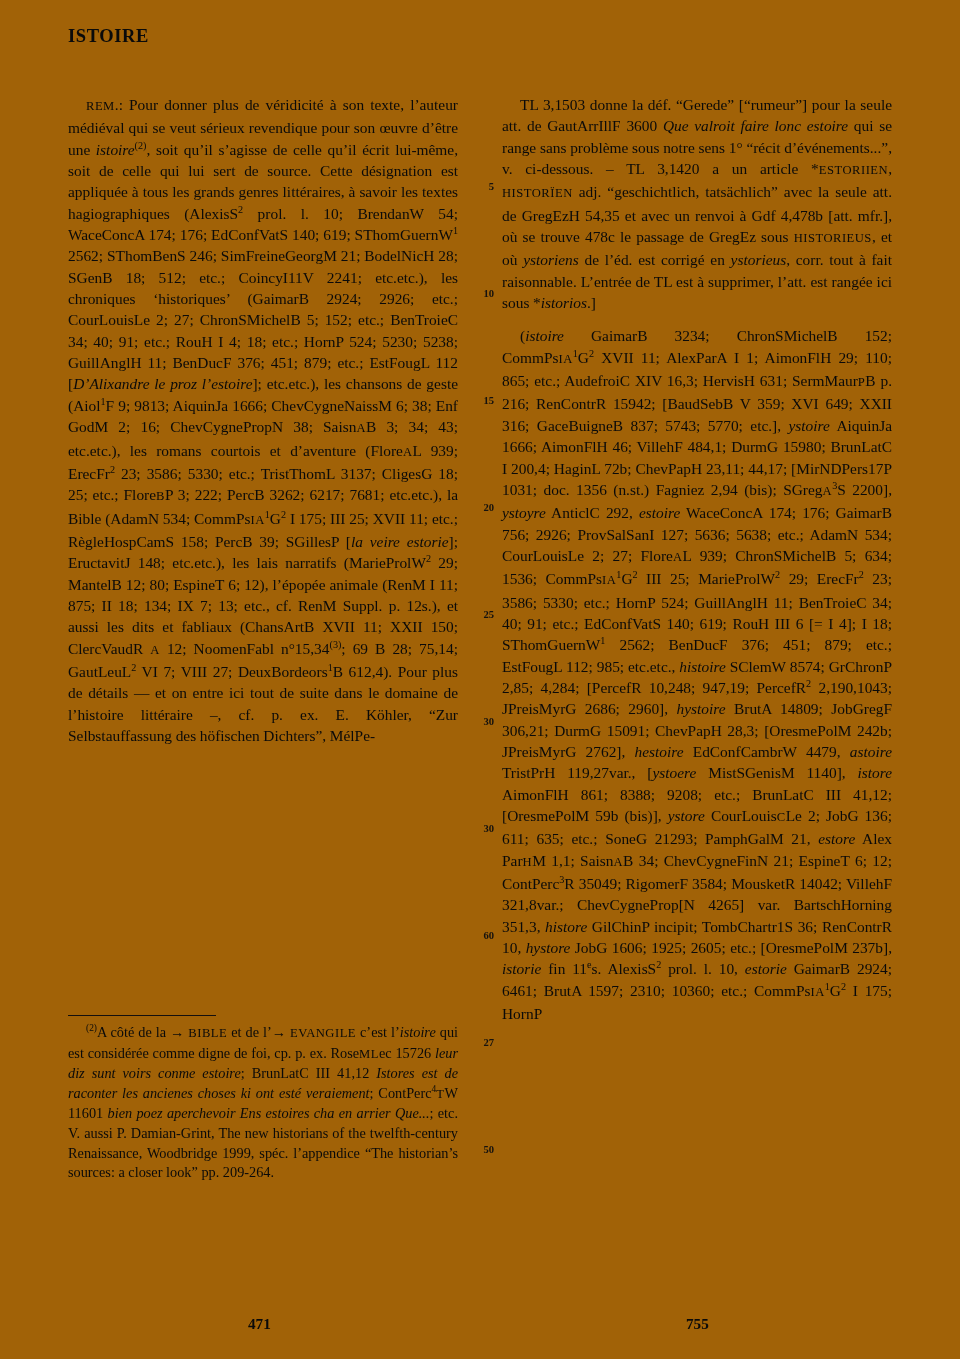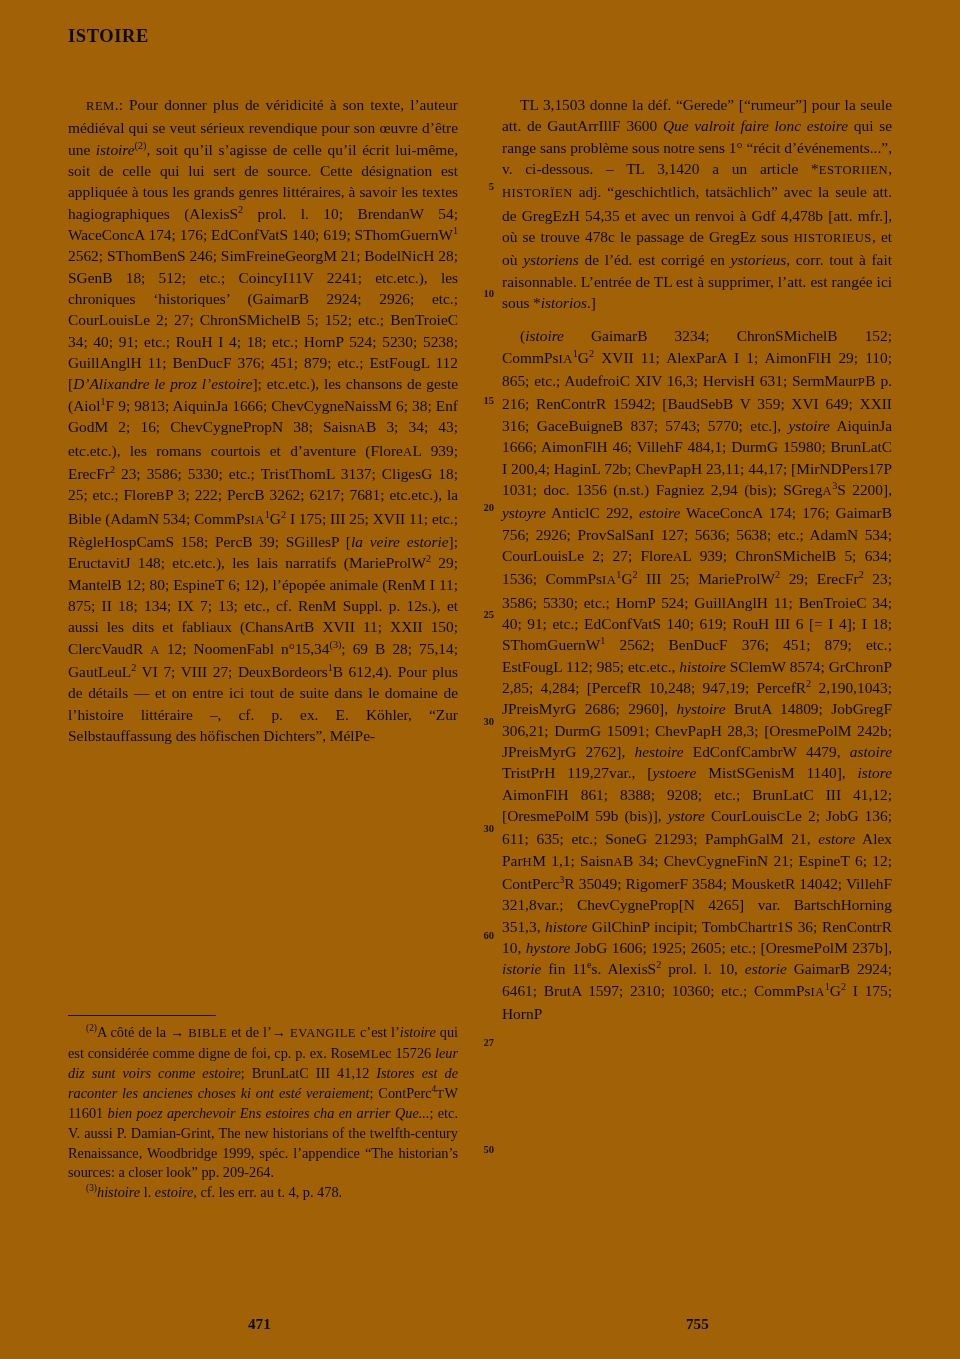--- a/index.html
+++ b/index.html
@@ -144,21 +144,20 @@
       <p class="indent">(<i>istoire</i> GaimarB 3234; ChronSMichelB 152; CommPs<span class="scs">IA</span><sup>1</sup>G<sup>2</sup> XVII 11; AlexParA I 1; Aimon​FlH 29; 110; 865; etc.; AudefroiC XIV 16,3; HervisH 631; SermMaur<span class="scs">P</span>B p. 216; RenContrR 15942; [BaudSebB V 359; XVI 649; XXII 316; GaceBuigneB 837; 5743; 5770; etc.], <i>ystoire</i> AiquinJa 1666; AimonFlH 46; VillehF 484,1; DurmG 15980; BrunLatC I 200,4; HaginL 72b; ChevPapH 23,11; 44,17; [MirNDPers17P 1031; doc. 1356 (n.st.) Fagniez 2,94 (bis); SGreg<span class="scs">A</span><sup>3</sup>S 2200], <i>ystoyre</i> AnticlC 292, <i>estoire</i> WaceConcA 174; 176; GaimarB 756; 2926; ProvSalSanI 127; 5636; 5638; etc.; AdamN 534; CourLouisLe 2; 27; Flore<span class="scs">A</span>L 939; ChronSMichelB 5; 634; 1536; CommPs<span class="scs">IA</span><sup>1</sup>G<sup>2</sup> III 25; MarieProlW<sup>2</sup> 29; ErecFr<sup>2</sup> 23; 3586; 5330; etc.; HornP 524; GuillAnglH 11; BenTroieC 34; 40; 91; etc.; EdConfVatS 140; 619; RouH III 6 [= I 4]; I 18; SThomGuernW<sup>1</sup> 2562; BenDucF 376; 451; 879; etc.; EstFougL 112; 985; etc.etc., <i>histoire</i> SClemW 8574; GrChronP 2,85; 4,284; [PercefR 10,248; 947,19; PercefR<sup>2</sup> 2,190,1043; JPreisMyrG 2686; 2960], <i>hystoire</i> BrutA 14809; JobGregF 306,21; DurmG 15091; ChevPapH 28,3; [OresmePolM 242b; JPreis​MyrG 2762], <i>hestoire</i> EdConfCambrW 4479, <i>as​toire</i> TristPrH 119,27var., [<i>ystoere</i> MistSGenisM 1140], <i>istore</i> AimonFlH 861; 8388; 9208; etc.; BrunLatC III 41,12; [OresmePolM 59b (bis)], <i>ystore</i> CourLouis<span class="scs">C</span>Le 2; JobG 136; 611; 635; etc.; SoneG 21293; PamphGalM 21, <i>estore</i> Alex​Par<span class="scs">H</span>M 1,1; Saisn<span class="scs">A</span>B 34; ChevCygneFinN 21; Es​pineT 6; 12; ContPerc<sup>3</sup>R 35049; RigomerF 3584; MousketR 14042; VillehF 321,8var.; ChevCygne​Prop[N 4265] var. BartschHorning 351,3, <i>histore</i> GilChinP incipit; TombChartr1S 36; RenContrR 10, <i>hystore</i> JobG 1606; 1925; 2605; etc.; [Ores​mePolM 237b], <i>istorie</i> fin 11<sup>e</sup>s. AlexisS<sup>2</sup> prol. l. 10, <i>estorie</i> GaimarB 2924; 6461; BrutA 1597; 2310; 10360; etc.; CommPs<span class="scs">IA</span><sup>1</sup>G<sup>2</sup> I 175; HornP</p>
 
     </div>
   </div>
 
   <div class="footnotes">
     <div class="fn-rule"></div>
 
     <p><sup>(2)</sup>A côté de la → <span class="scs">BIBLE</span> et de l’→ <span class="scs">EVAN​GILE</span> c’est l’<i>istoire</i> qui est considérée comme digne de foi, cp. p. ex. Rose<span class="scs">ML</span>ec 15726 <i>leur diz sunt voirs conme estoire</i>; BrunLatC III 41,12 <i>Is​tores est de raconter les ancienes choses ki ont esté veraiement</i>; ContPerc<sup>4</sup><span class="scs">T</span>W 11601 <i>bien poez aperchevoir Ens estoires cha en arrier Que...</i>; etc. V. aussi P. Damian-Grint, The new historians of the twelfth-century Renaissance, Woodbridge 1999, spéc. l’appendice “The historian’s sources: a closer look” pp. 209-264.</p>
 
-    <p><sup>(3)</sup><i>histoire</i> l. <i>estoire</i>, cf. les err. au t. 4, p. 478.</p>
   </div>
 
   <div class="linenums">
     <div class="linenum" style="top:99px">5</div>
     <div class="linenum" style="top:206px">10</div>
     <div class="linenum" style="top:313px">15</div>
     <div class="linenum" style="top:420px">20</div>
     <div class="linenum" style="top:527px">25</div>
     <div class="linenum" style="top:634px">30</div>
     <div class="linenum" style="top:741px">30</div>

